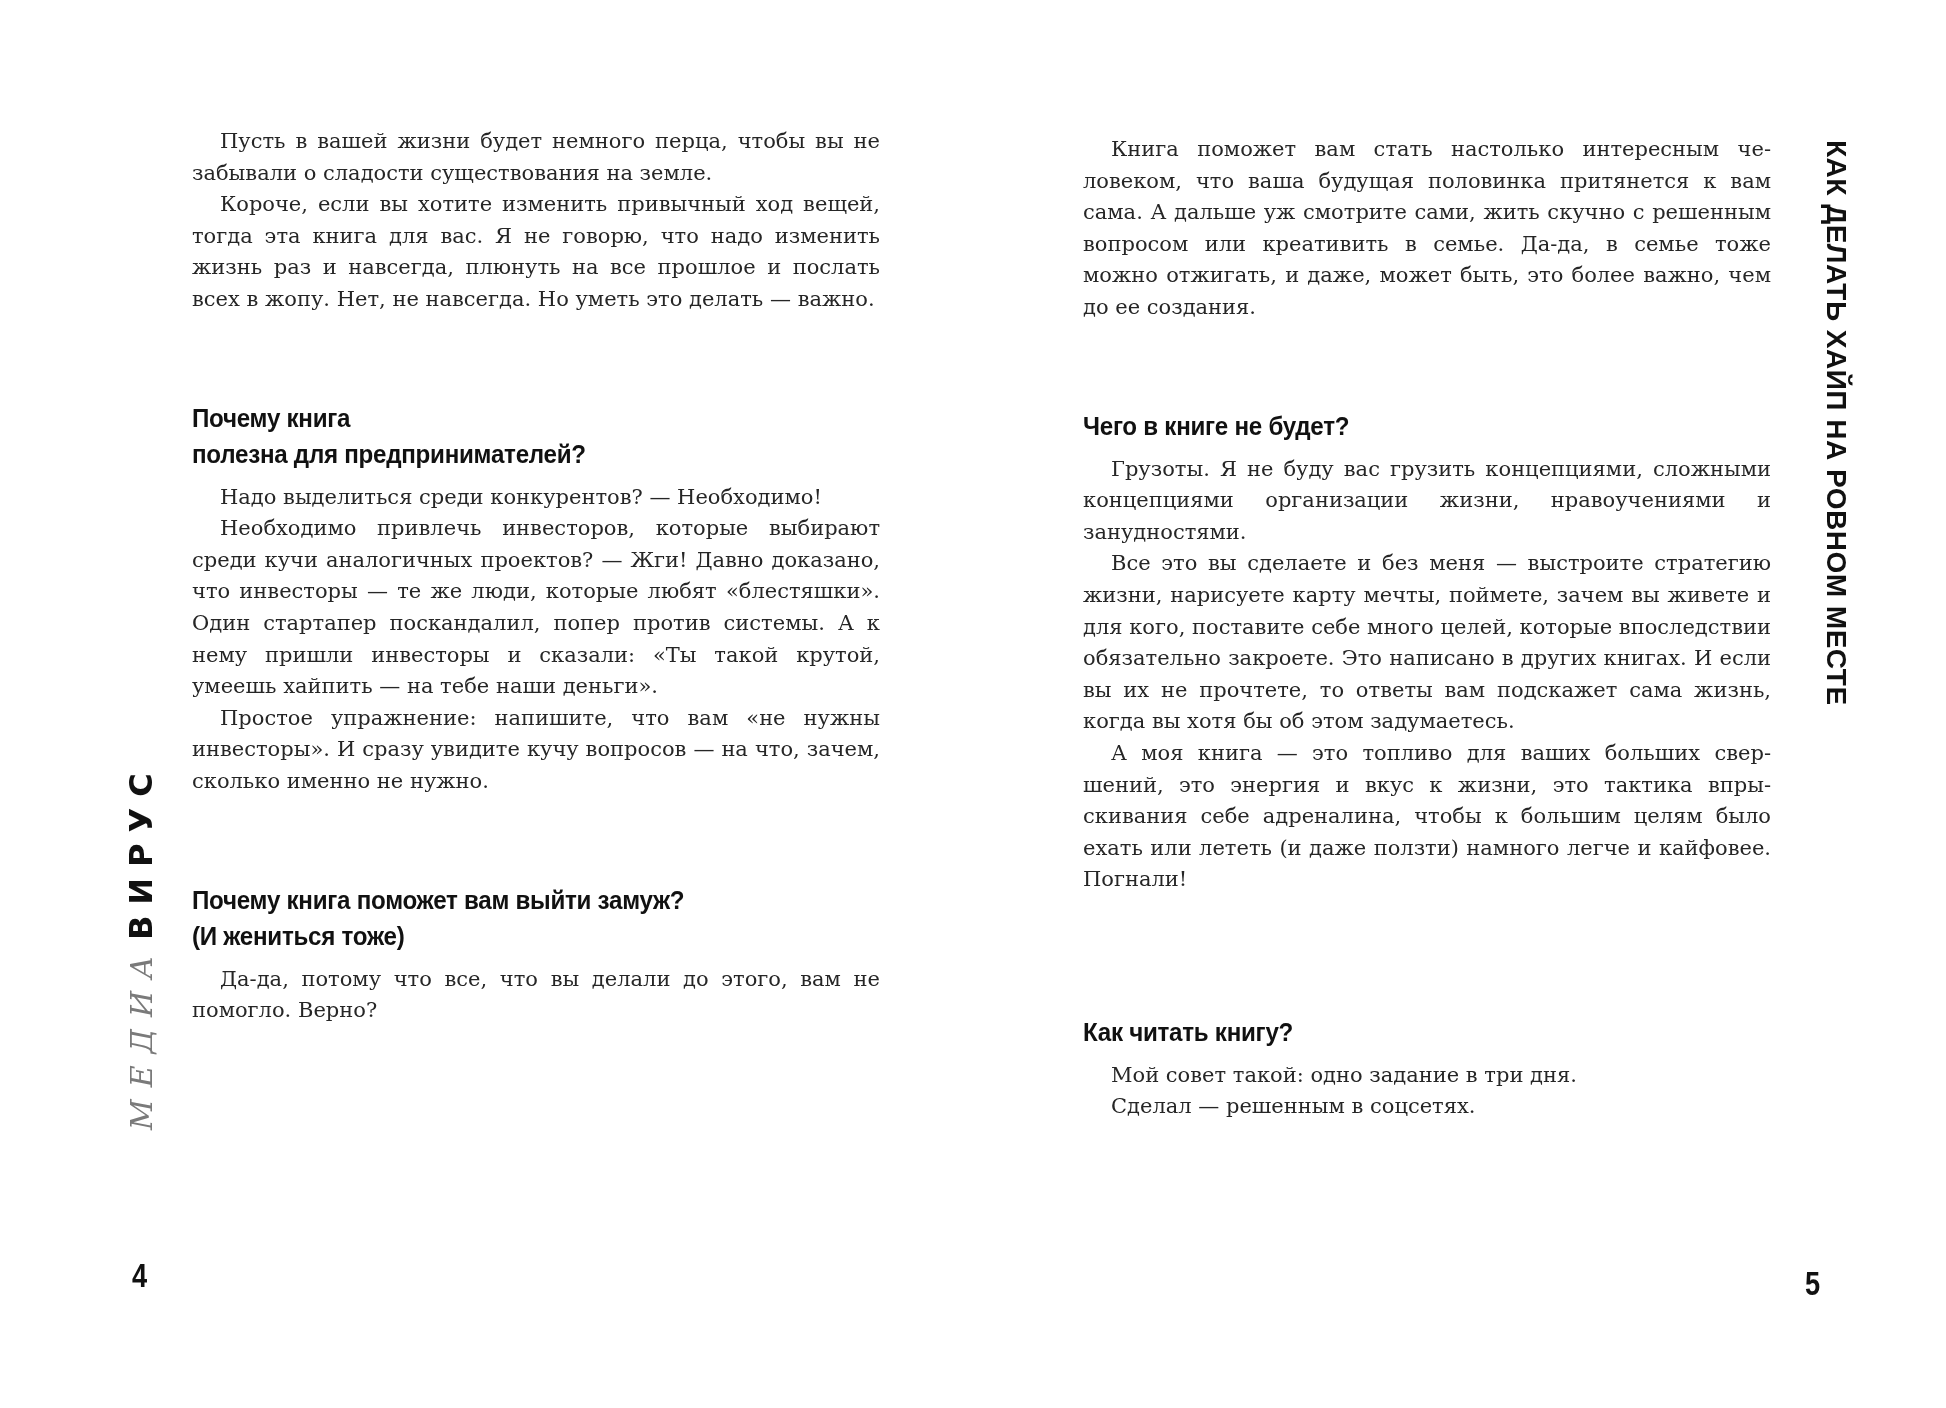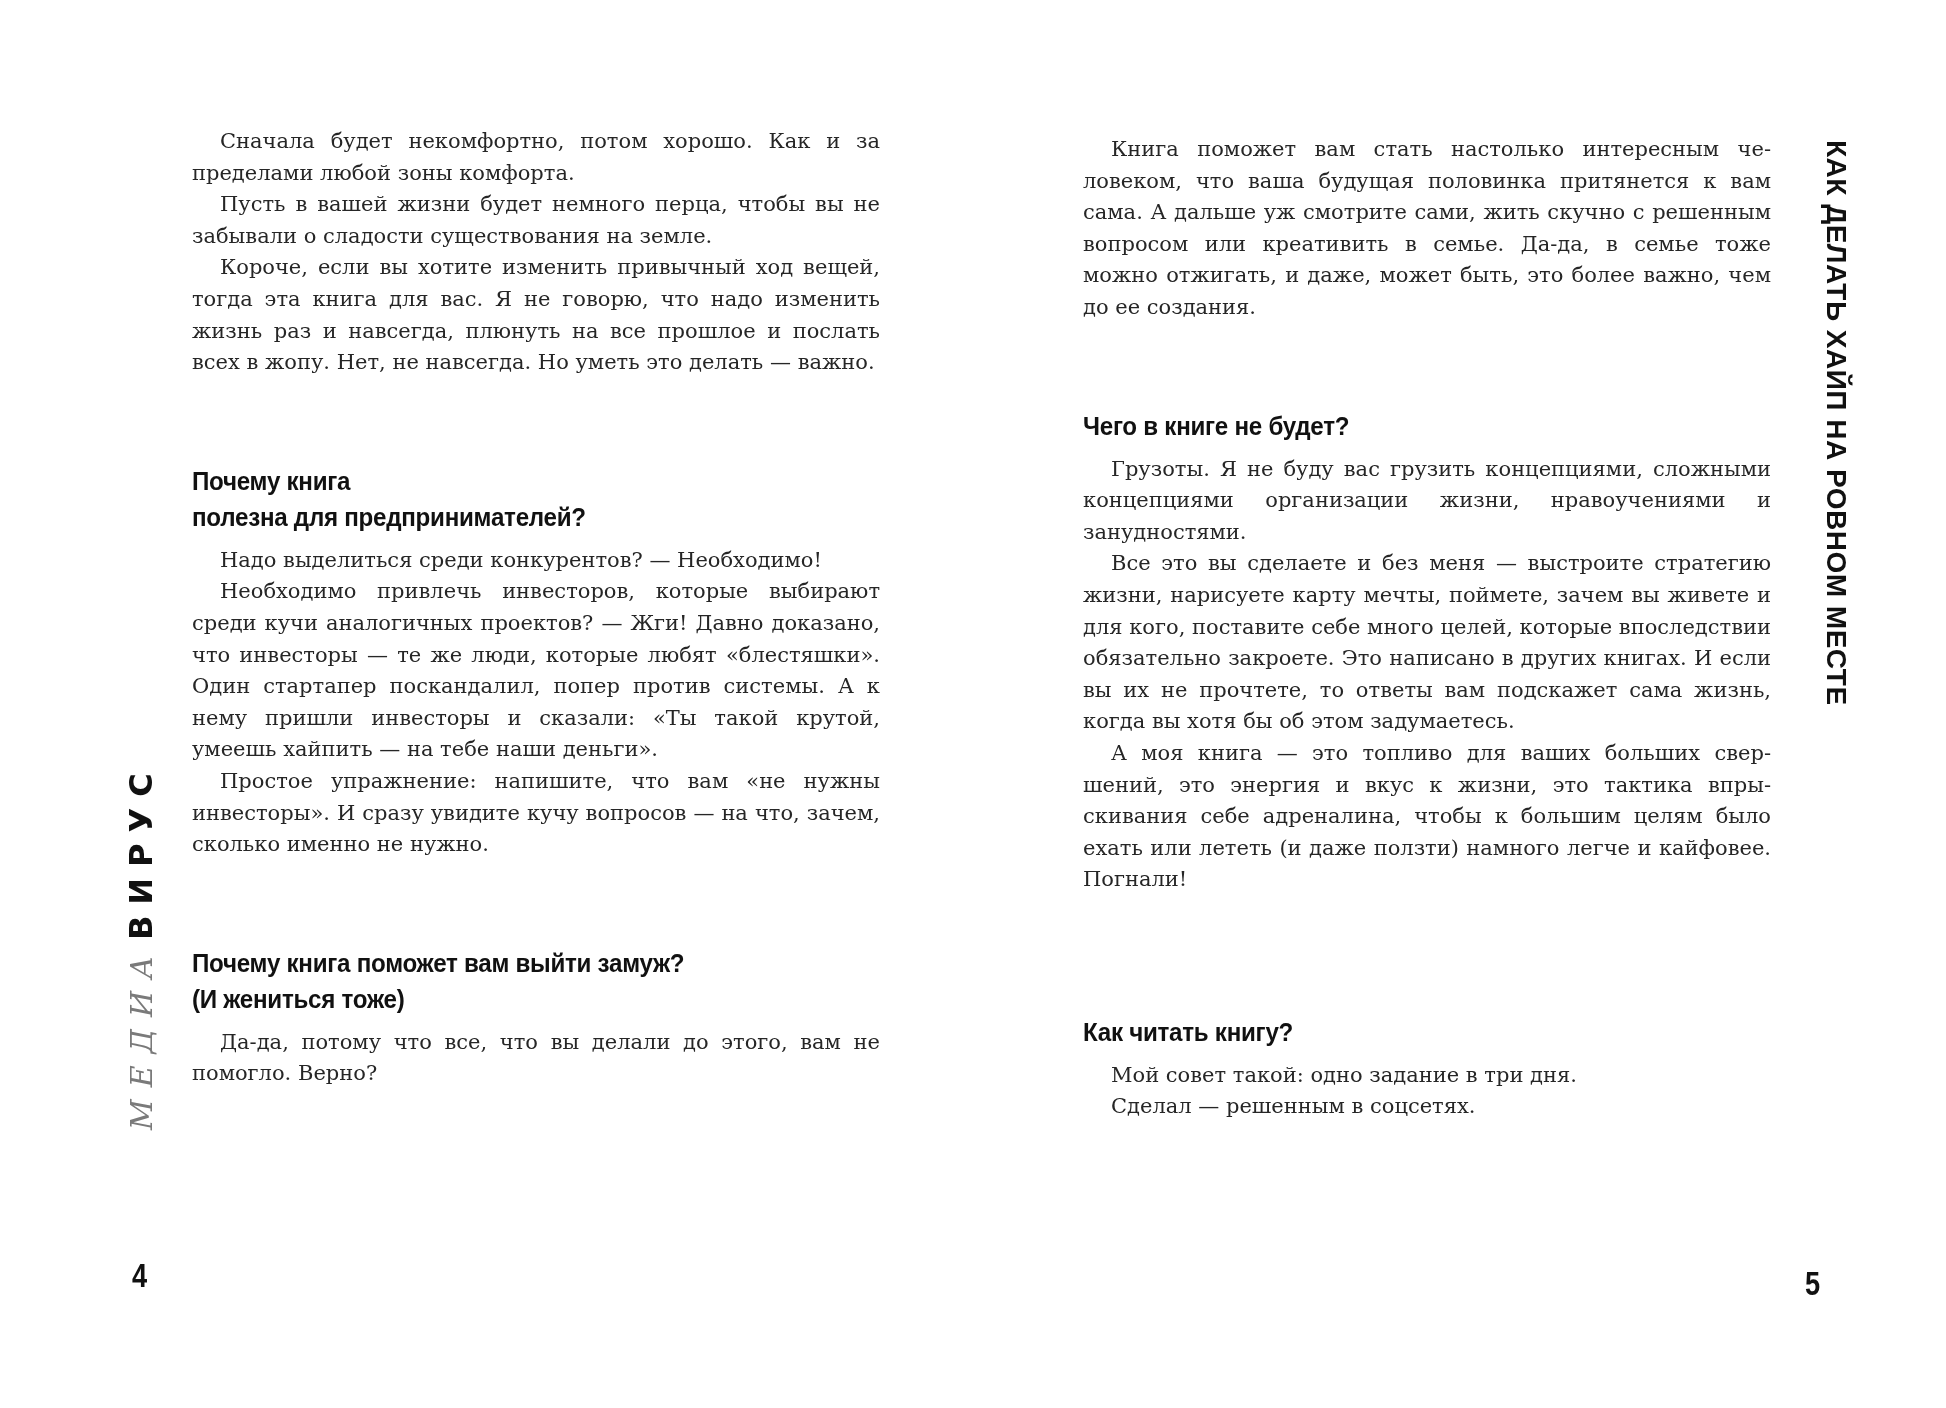--- a/index.html
+++ b/index.html
@@ -74,21 +74,20 @@
     font-size: 28px;
     color: #111;
     letter-spacing: 0.5px;
   }
 </style>
 </head>
 <body>
 
 <div class="page" style="left:0;width:973px;">
   <div class="col" style="left:192px;top:126px;width:688px;">
-    <p>Сначала будет некомфортно, потом хорошо. Как и за пределами любой зоны комфорта.</p>
     <p>Пусть в вашей жизни будет немного перца, чтобы вы не забывали о сладости существования на земле.</p>
     <p>Короче, если вы хотите изменить привычный ход ве­щей, тогда эта книга для вас. Я не говорю, что надо из­менить жизнь раз и навсегда, плюнуть на все прошлое и послать всех в жопу. Нет, не навсегда. Но уметь это делать — важно.</p>
 
     <div class="gap-l"></div>
     <h2>
       <span>Почему книга</span><br>
       <span>полезна для предпринимателей?</span>
     </h2>
     <p>Надо выделиться среди конкурентов? — Необходимо!</p>
     <p>Необходимо привлечь инвесторов, которые выбира­ют среди кучи аналогичных проектов? — Жги! Давно доказано, что инвесторы — те же люди, которые лю­бят «блестяшки». Один стартапер поскандалил, попер против системы. А к нему пришли инвесторы и сказа­ли: «Ты такой крутой, умеешь хайпить — на тебе наши деньги».</p>

